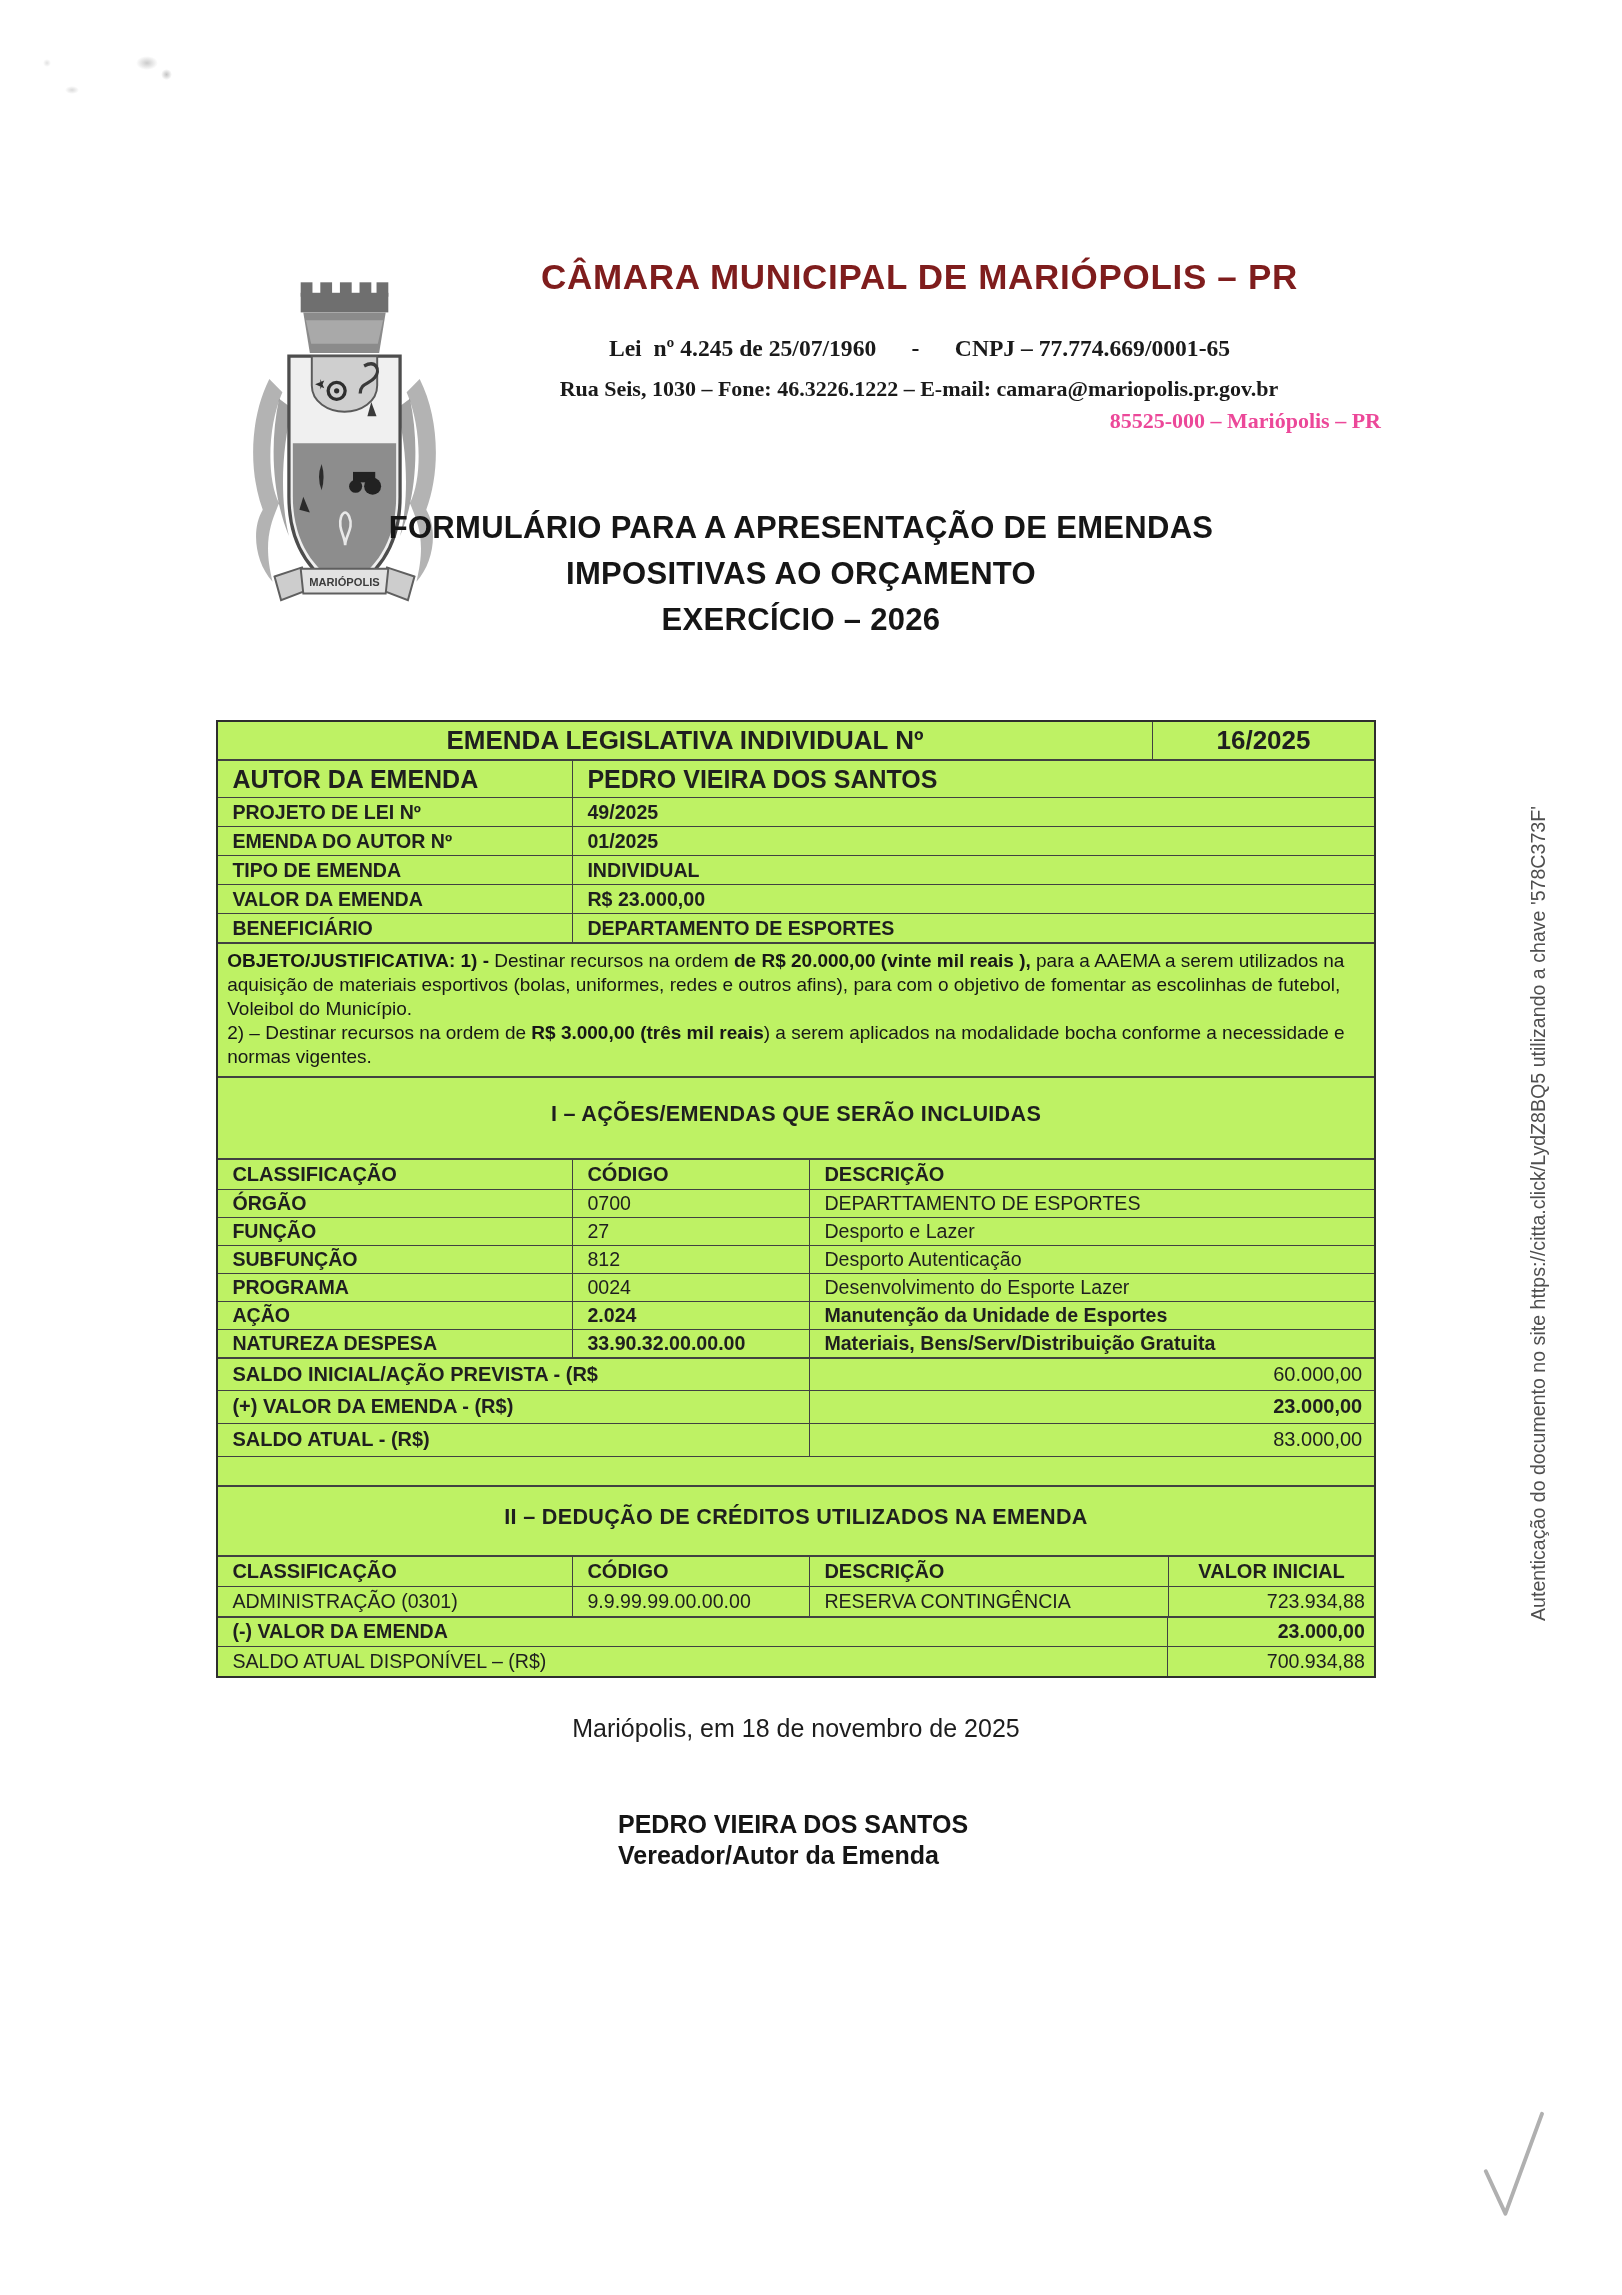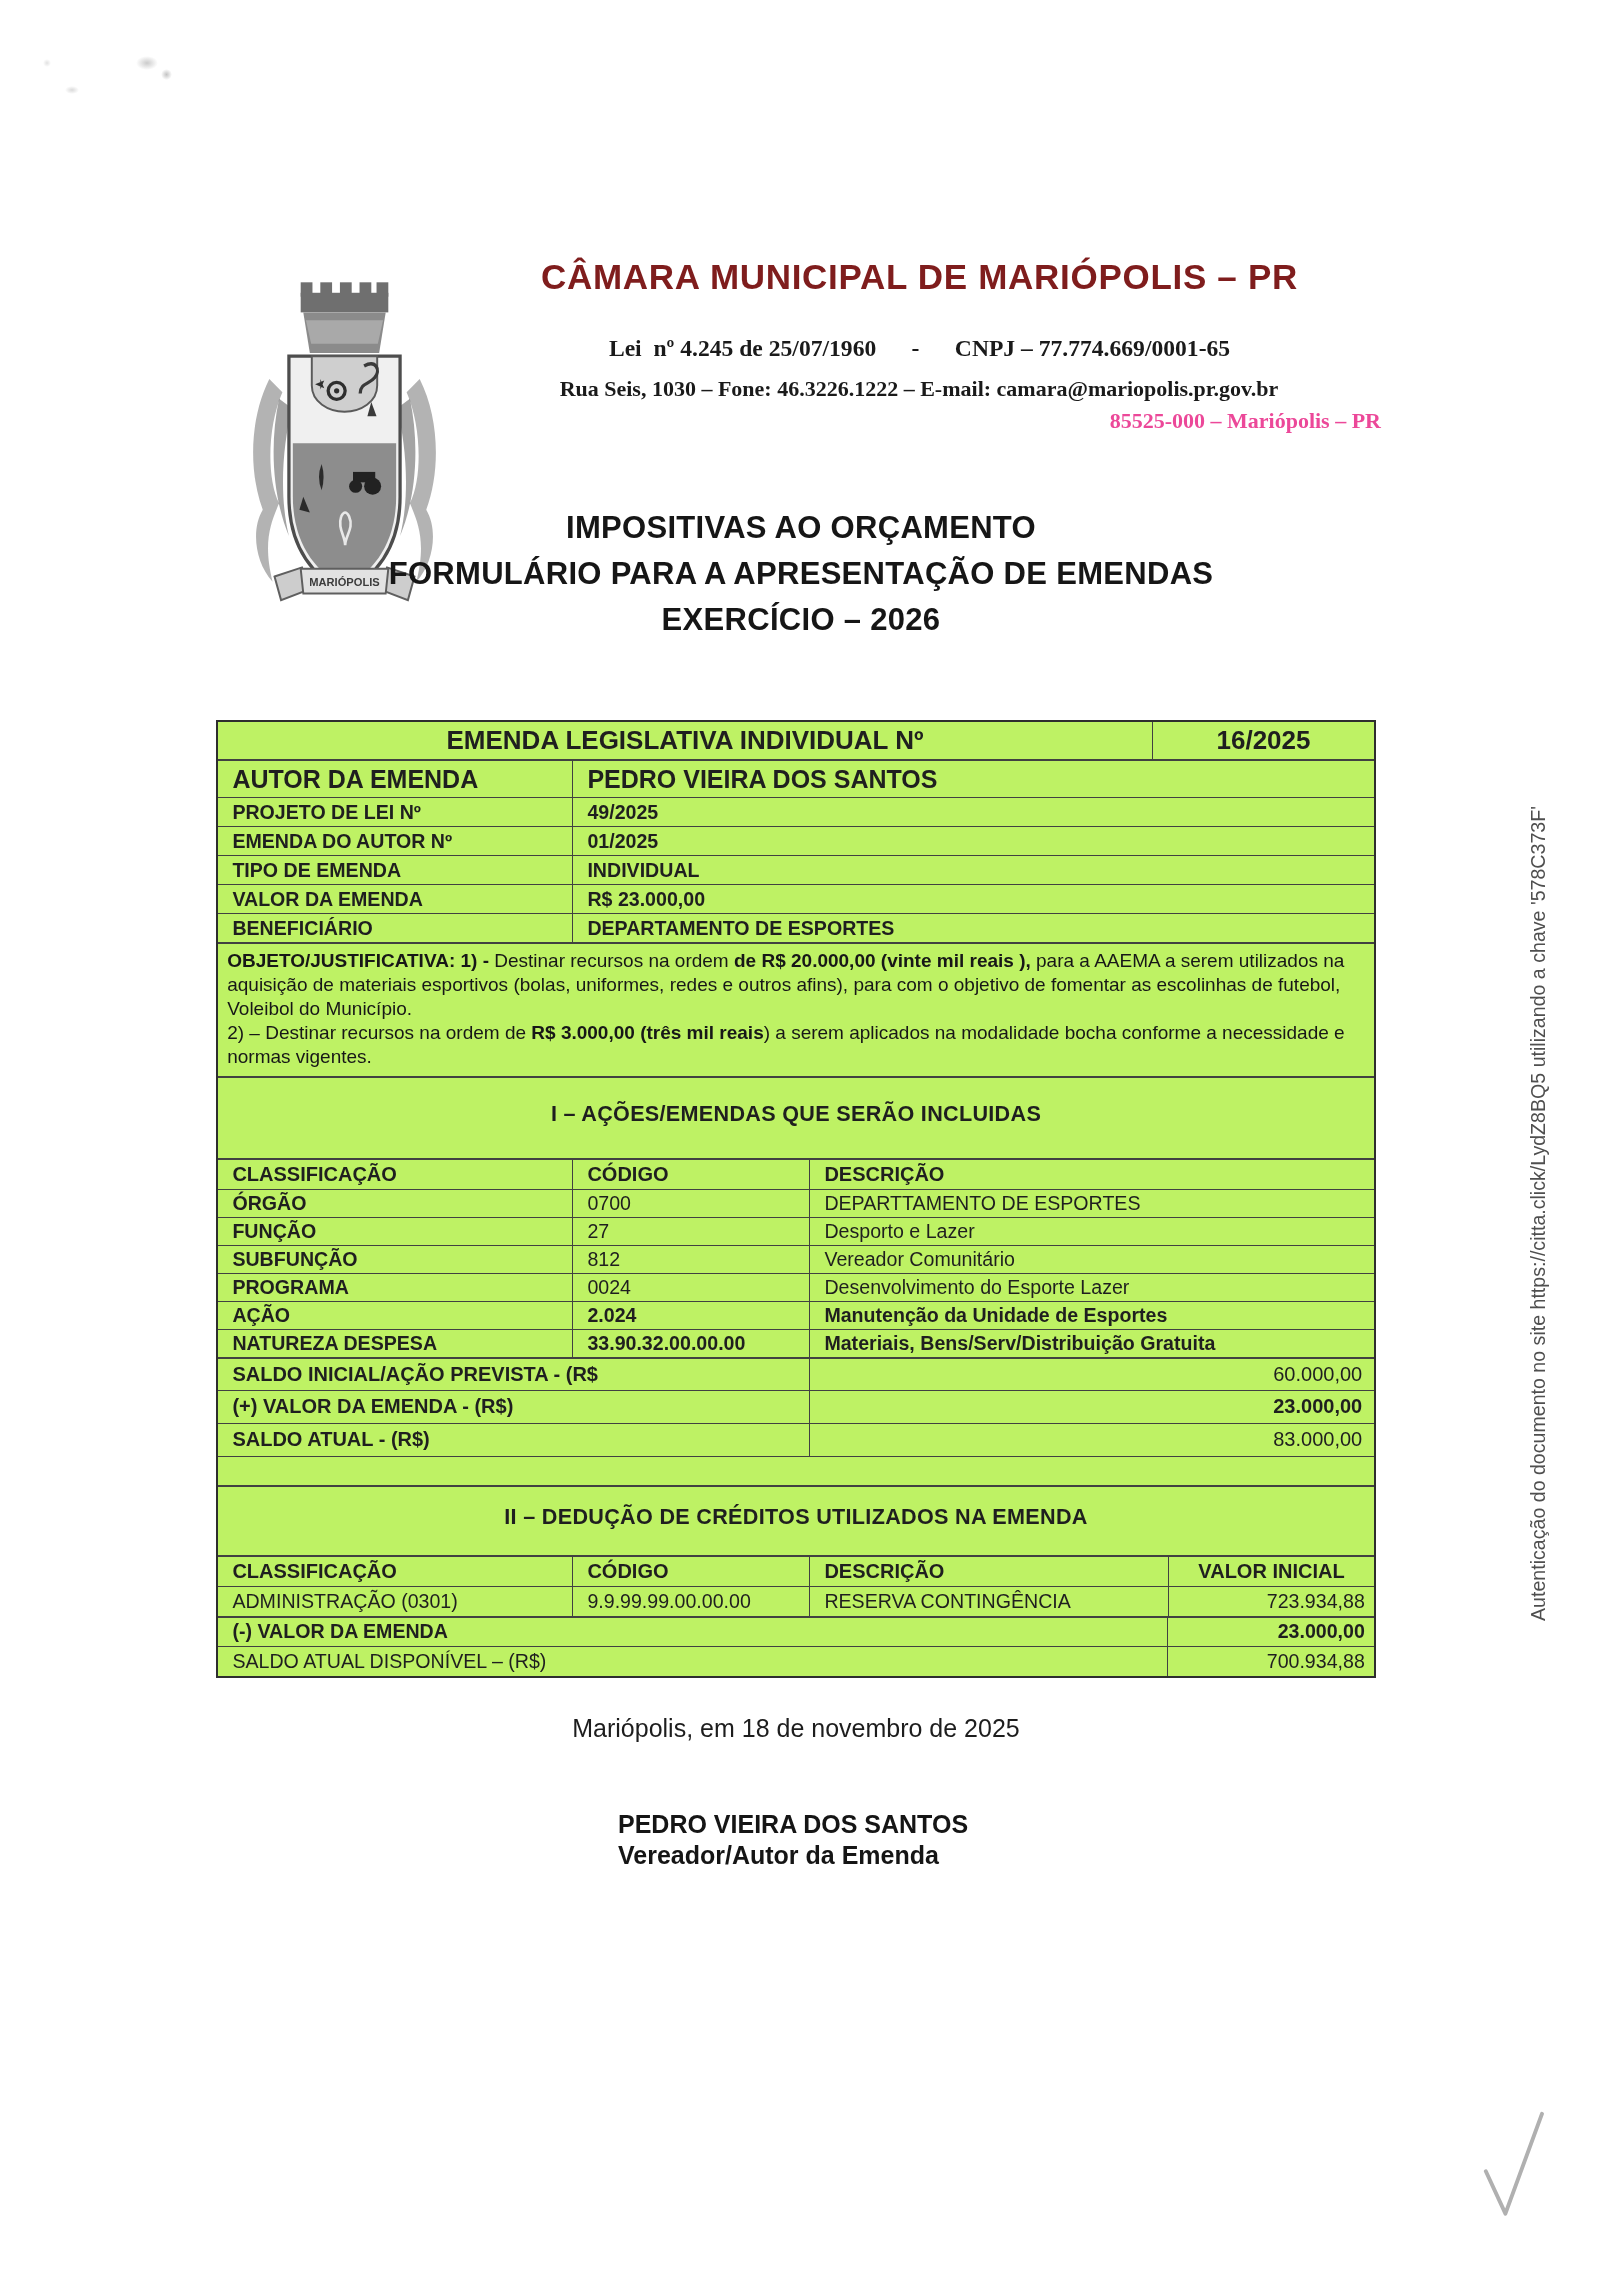--- a/index.html
+++ b/index.html
@@ -160,22 +160,22 @@
       <text x="155" y="466" text-anchor="middle" font-family="Liberation Sans, sans-serif" font-size="17" font-weight="bold" fill="#3c3c3c">MARIÓPOLIS</text>
     </g>
   </svg>
 
   <div class="org-name">CÂMARA MUNICIPAL DE MARIÓPOLIS – PR</div>
   <div class="law-line">Lei  nº 4.245 de 25/07/1960      -      CNPJ – 77.774.669/0001-65</div>
   <div class="addr-line">Rua Seis, 1030 – Fone: 46.3226.1222 – E-mail: camara@mariopolis.pr.gov.br</div>
   <div class="city-line">85525-000 – Mariópolis – PR</div>
 
   <div class="form-title">
+    <div>FORMULÁRIO PARA A APRESENTAÇÃO DE EMENDAS</div>
     <div>IMPOSITIVAS AO ORÇAMENTO</div>
-    <div>FORMULÁRIO PARA A APRESENTAÇÃO DE EMENDAS</div>
     <div>EXERCÍCIO – 2026</div>
   </div>
 
   <div class="sheet">
 
     <div class="t-row row-head">
       <div class="cell left vline" style="justify-content:center;">EMENDA LEGISLATIVA INDIVIDUAL Nº</div>
       <div class="cell right">16/2025</div>
     </div>
 
@@ -228,21 +228,21 @@
       <div class="cell col3">DEPARTTAMENTO DE ESPORTES</div>
     </div>
     <div class="t-row row-data">
       <div class="cell col1 vline lbl">FUNÇÃO</div>
       <div class="cell col2 vline">27</div>
       <div class="cell col3">Desporto e Lazer</div>
     </div>
     <div class="t-row row-data">
       <div class="cell col1 vline lbl">SUBFUNÇÃO</div>
       <div class="cell col2 vline">812</div>
-      <div class="cell col3">Vereador Comunitário</div>
+      <div class="cell col3">Desporto Autenticação</div>
     </div>
     <div class="t-row row-data">
       <div class="cell col1 vline lbl">PROGRAMA</div>
       <div class="cell col2 vline">0024</div>
       <div class="cell col3">Desenvolvimento do Esporte Lazer</div>
     </div>
     <div class="t-row row-data">
       <div class="cell col1 vline lbl">AÇÃO</div>
       <div class="cell col2 vline b">2.024</div>
       <div class="cell col3 b">Manutenção da Unidade de Esportes</div>

